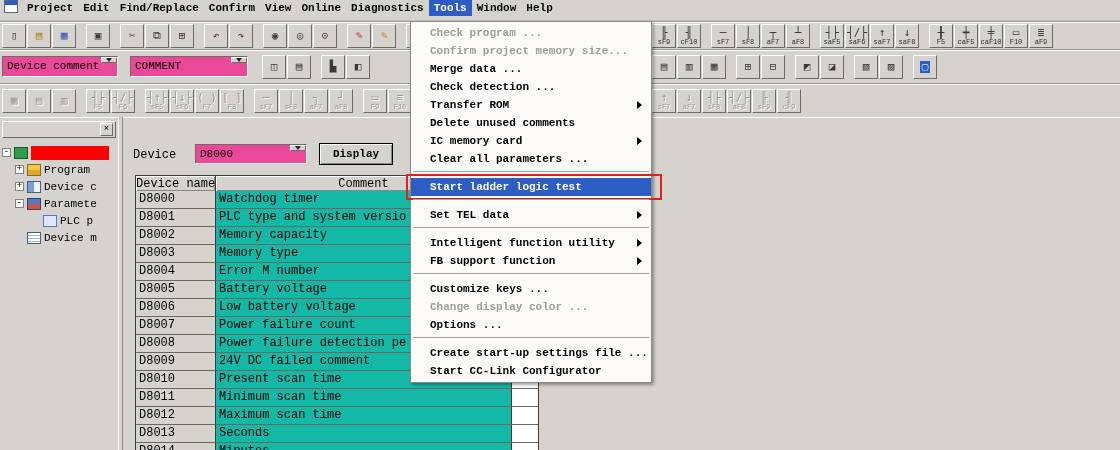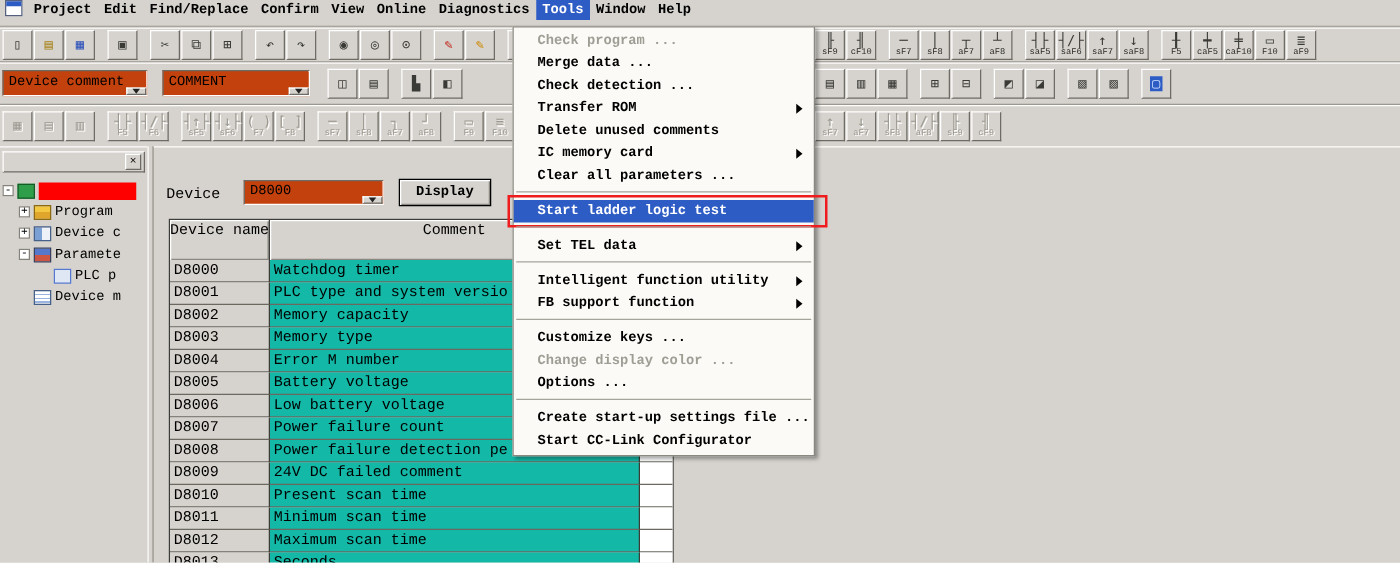--- a/index.html
+++ b/index.html
@@ -31,21 +31,21 @@
   .tb-btn .fkey{font-size:7px;line-height:7px;color:#2c2c28;white-space:nowrap;}
   .tb-btn .fkey:empty{display:none;}
   .tb-btn.gap{margin-left:9px;}
   .tb-btn.dis .glyph,.tb-btn.dis .fkey{color:#9b988f;text-shadow:1px 1px 0 #fff;}
   .tb-btn.c-red .glyph{color:#c22c22;}
   .tb-btn.c-orange .glyph{color:#cc8800;}
   .tb-btn.c-blue .glyph{color:#3355bb;}
   .tb-btn.c-yellow .glyph{color:#a8831a;}
   .tb-btn.c-monitor .glyph{background:#2e5cc5;color:#cfe4ff;padding:0 2px;}
   
-  .combo{display:inline-flex;height:21px;border:1px solid;border-color:#6e6b64 #ffffff #ffffff #6e6b64;background:#c2410c;align-items:flex-end;flex:0 0 auto;}
+  .combo{display:inline-flex;height:21px;border:1px solid;border-color:#6e6b64 #ffffff #ffffff #6e6b64;background:#ec4899;align-items:flex-start;flex:0 0 auto;}
   .combo-text{flex:1;font-size:11px;line-height:19px;padding:0 4px;white-space:nowrap;overflow:hidden;}
   .combo-btn{width:16px;background:var(--toolbar-bg,#d6d3ce);border:1px solid;border-color:#ffffff #6e6b64 #6e6b64 #ffffff;display:flex;align-items:center;justify-content:center;}
   .tri{width:0;height:0;border-left:3px solid transparent;border-right:3px solid transparent;border-top:4px solid #222;}
   
   .left-panel{position:absolute;left:0;top:117px;width:118px;bottom:0;border-top:1px solid #fdfdfb;}
   .panel-head{position:absolute;left:2px;top:3px;right:2px;height:17px;border:1px solid;border-color:#ffffff #6e6b64 #6e6b64 #ffffff;}
   .panel-close{position:absolute;right:2px;top:1px;width:13px;height:13px;font-size:9px;line-height:11px;text-align:center;background:var(--toolbar-bg,#d6d3ce);border:1px solid;border-color:#ffffff #6e6b64 #6e6b64 #ffffff;cursor:default;}
   .tree{position:absolute;left:0;top:26px;right:0;bottom:0;overflow:hidden;}
   .tree-row{height:17px;display:flex;align-items:center;font-size:11px;padding-left:2px;white-space:nowrap;cursor:default;}
   .tree-row.lvl1{padding-left:15px;}
@@ -65,21 +65,21 @@
   .main{position:absolute;left:123px;top:117px;right:0;bottom:0;border-top:1px solid #fdfdfb;background:var(--toolbar-bg,#d6d3ce);}
   .device-label{position:absolute;left:10px;top:30px;font-size:12px;}
   .main .combo.device-combo{position:absolute;left:72px;top:26px;width:112px;height:20px;}
   .btn3d{
     position:absolute;left:196px;top:25px;width:74px;height:22px;
     background:var(--toolbar-bg,#d6d3ce);border:1px solid #000;
     box-shadow:inset 1px 1px 0 #ffffff,inset -1px -1px 0 #8a8880;
     font-family:inherit;font-size:11px;font-weight:bold;cursor:default;
   }
   .ctable{position:absolute;left:12px;top:57px;width:404px;border:1px solid #3c3c38;background:#fff;}
-  .thead{display:flex;height:32px;background:var(--toolbar-bg,#d6d3ce);}
+  .thead{display:flex;height:15px;background:var(--toolbar-bg,#d6d3ce);}
   .hc{font-size:12px;line-height:17px;text-align:center;border-right:1px solid #3c3c38;box-shadow:inset 1px 1px 0 #ffffff,inset -1px -1px 0 #8a8880;white-space:nowrap;overflow:hidden;}
   .hc-dev{width:80px;}
   .hc-com{width:296px;}
   .hc-extra{width:26px;border-right:none;}
   .trow{display:flex;height:18px;}
   .tc{font-size:12px;line-height:17px;padding-left:3px;border-bottom:1px solid #6a685f;white-space:nowrap;overflow:hidden;}
   .tc-dev{width:80px;background:var(--toolbar-bg,#d6d3ce);border-right:1px solid #3c3c38;}
   .tc-com{width:296px;background:#14b8a6;border-right:1px solid #3c3c38;}
   .tc-extra{width:26px;background:#fff;padding:0;}
   
@@ -652,20 +652,24 @@
     </div>
   </div>
 
   <div class="menu-popup">
 
       <div class="mi dis">
         <span class="mi-label">Check program ...</span>
         
       </div>
 
+      <div class="mi dis">
+        <span class="mi-label">Confirm project memory size...</span>
+        
+      </div>
 
       <div class="mi">
         <span class="mi-label">Merge data ...</span>
         
       </div>
 
       <div class="mi">
         <span class="mi-label">Check detection ...</span>
         
       </div>

